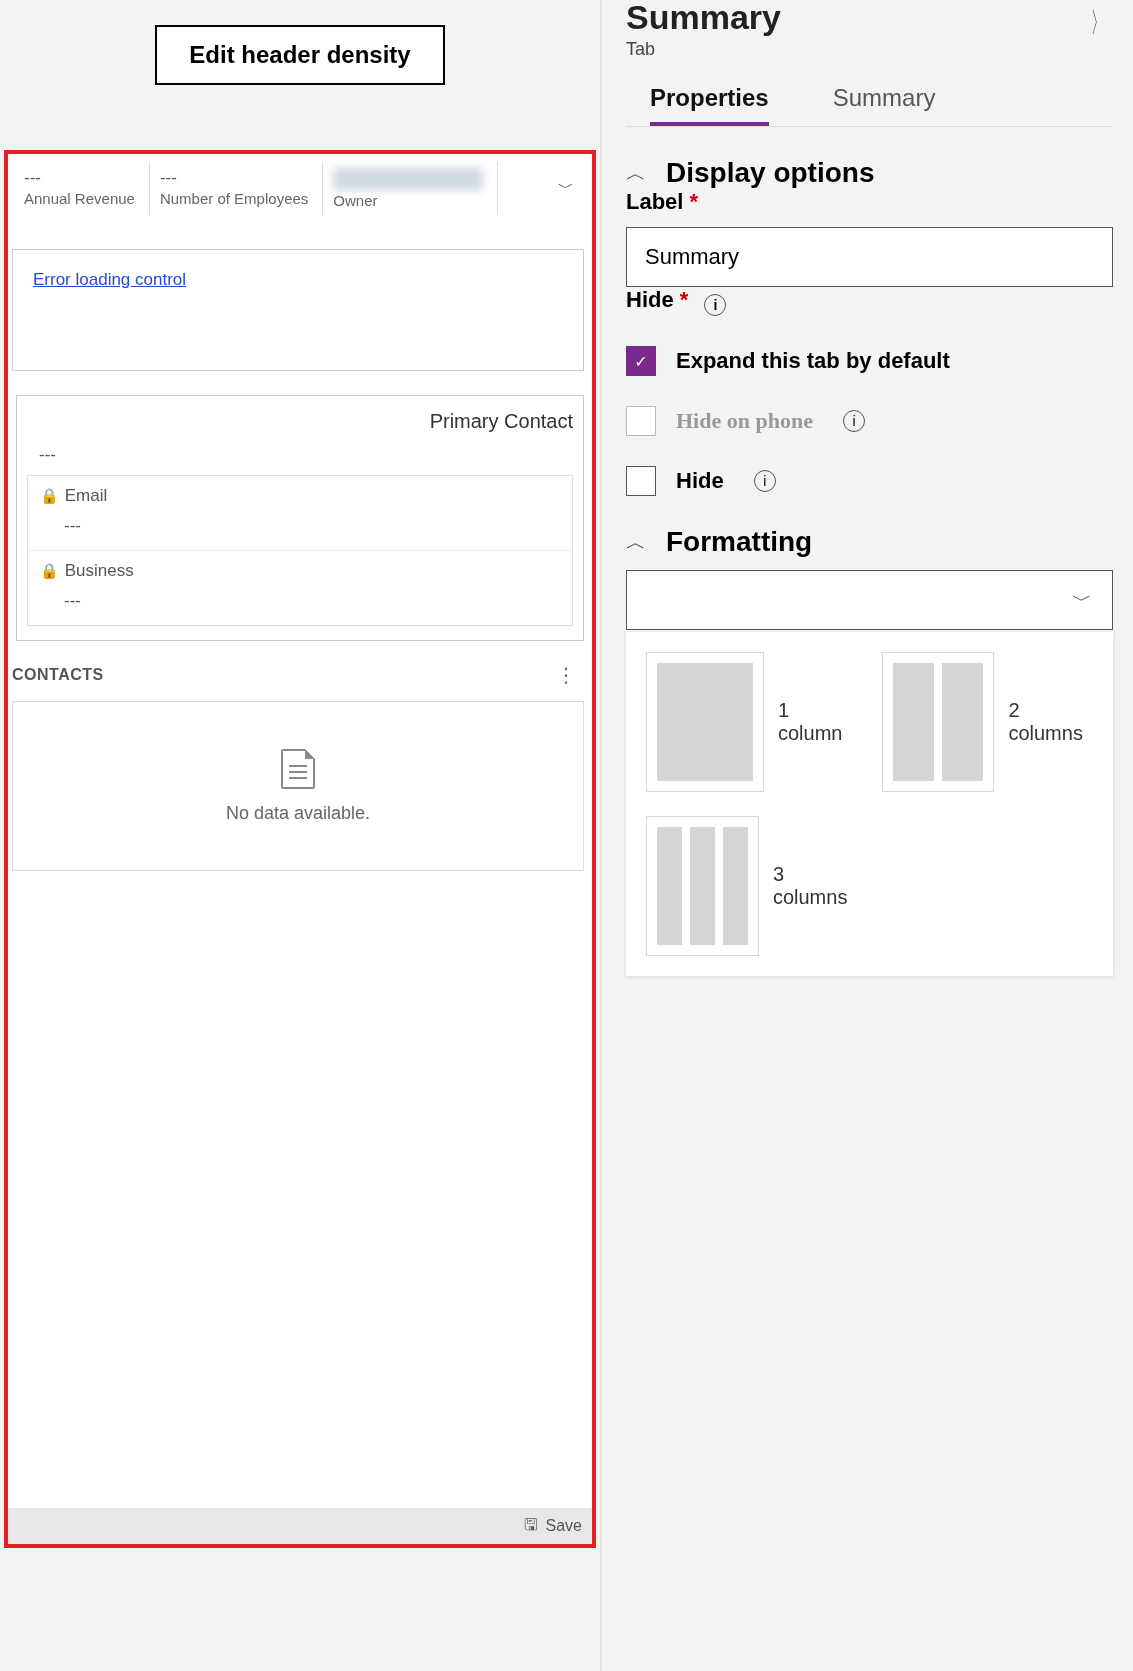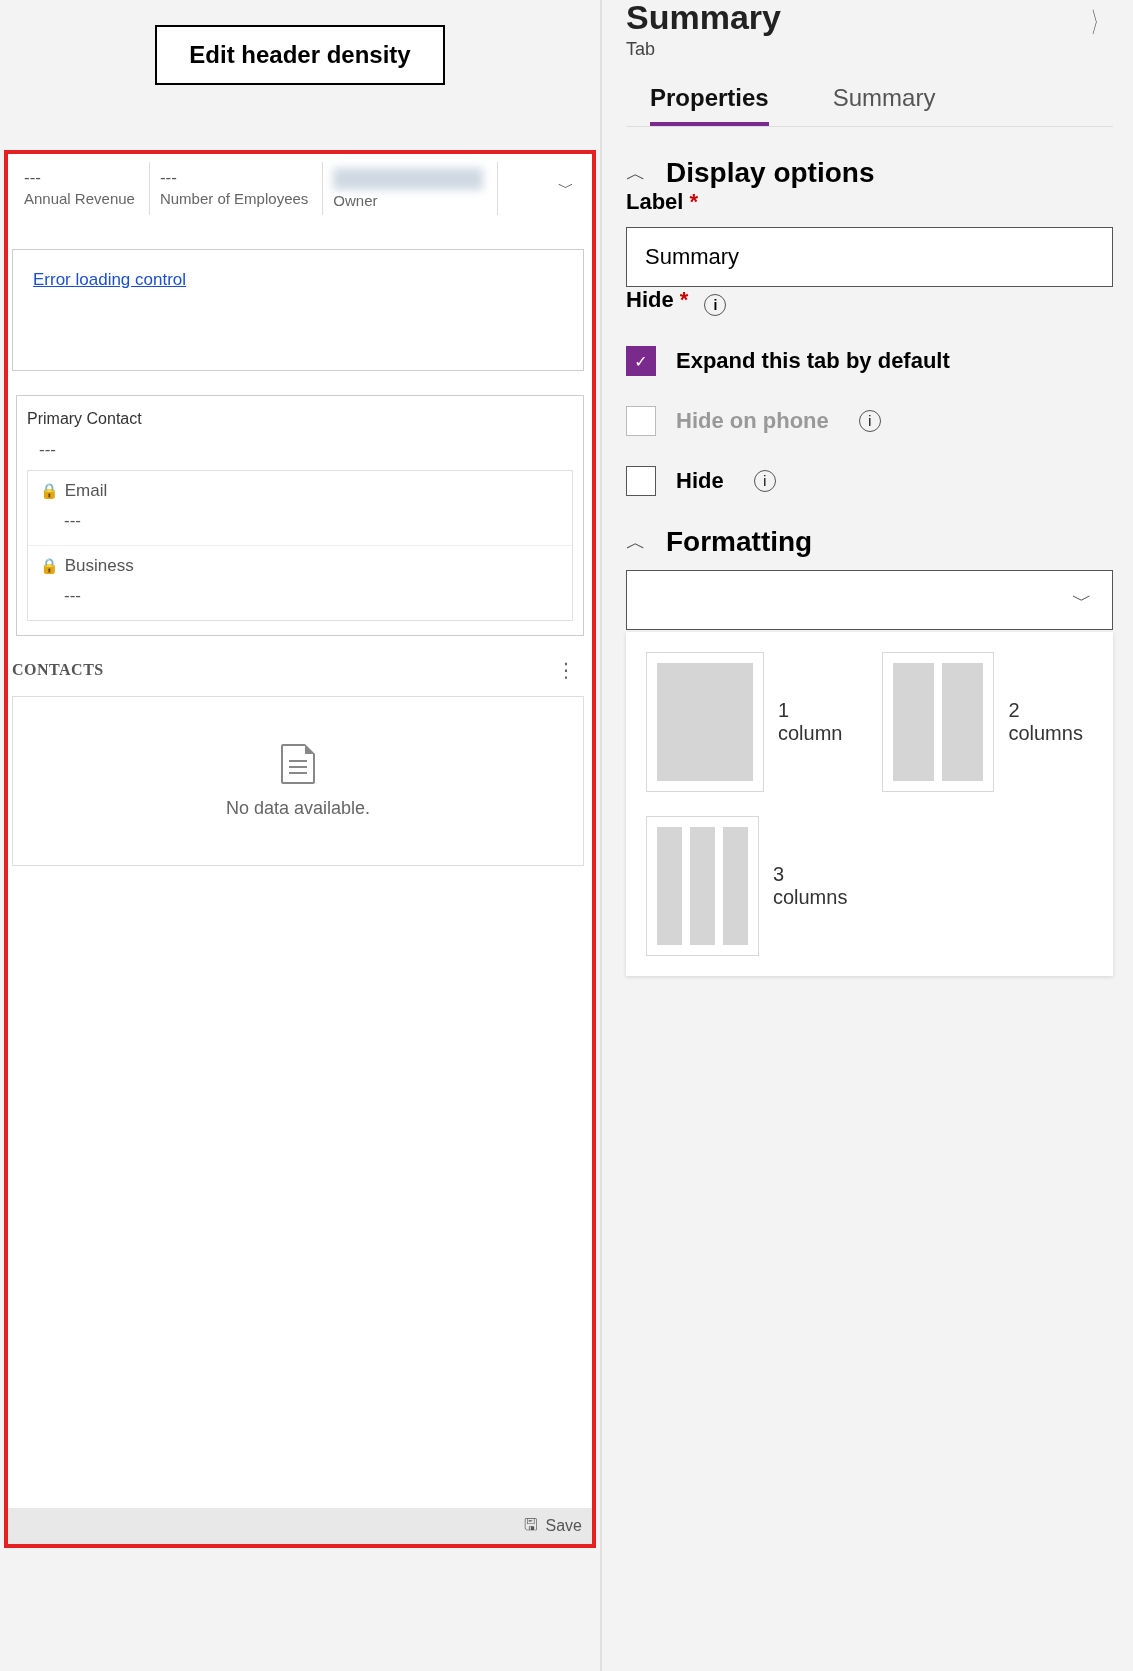--- a/index.html
+++ b/index.html
@@ -79,37 +79,37 @@
     }
     .errbox a { color: #1c4fcf; font-size: 17px; }
     .err-spacer{height:60px;}
 
     .card {
       border: 1px solid #ccc;
       margin: 20px 8px 0 8px;
       padding: 14px 10px;
       background:#fff;
     }
-    .pc-lbl { font-size: 16px; color: #333; }
+    .pc-lbl { font-size: 20px; color: #333; text-align: right; }
     .pc-val { font-size: 17px; color: #555; margin: 12px 0 10px 12px;}
     .inner {
       border: 1px solid #e0e0e0;
       margin-top: 10px;
     }
     .fld {
       border-bottom: 1px solid #eee;
       padding: 10px 12px 8px 12px;
     }
     .fld:last-child{border-bottom:none;}
     .fld-top { display: flex; align-items: center; gap: 6px; color: #555; font-size: 17px; }
     .fld-val { margin: 10px 0 6px 24px; color: #555; font-size: 17px;}
     .lock { font-size: 15px; color: #777; }
 
     .sect-hd { display:flex; align-items:center; padding: 22px 10px 8px 4px;}
-    .sect-hd .t { font-size: 16px; letter-spacing: .5px; color:#555; font-weight:600;font-family:Liberation Serif, serif;}
+    .sect-hd .t { font-size: 16px; letter-spacing: .5px; color:#555; font-weight:600;}
     .dots { margin-left:auto; color:#666; font-size:20px; padding-right:6px;}
     .empty {
       border: 1px solid #ddd;
       margin: 6px 8px 0 4px;
       height: 170px;
       display:flex; flex-direction:column;
       align-items:center; justify-content:center;
       color:#666;
       font-size:18px;
     }
@@ -159,21 +159,21 @@
     .info{display:inline-flex;width:22px;height:22px;border:1.6px solid #555;border-radius:50%;align-items:center;justify-content:center;font-size:14px;margin-left:10px;vertical-align:-3px;}
     .txtin{
       width:100%; margin-top:12px; padding:16px 18px;
       font-size:22px; border:1.5px solid #555; background:#fff;
     }
     .cbrow{display:flex;align-items:center;gap:20px;margin-top:30px;}
     .cb{width:30px;height:30px;border:1.5px solid #555;display:flex;align-items:center;justify-content:center;background:#fff;}
     .cb.checked{background:#7a2a8c;border-color:#7a2a8c;color:#fff;}
     .cb.disabled{border-color:#bbb;}
     .cb-txt{font-size:22px;font-weight:600;}
-    .cb-txt.disabled{color:#999;}
+    .cb-txt.disabled{color:#999;font-family:Liberation Serif, serif;}
     .layout-sel{
       width:100%;margin-top:12px;border:1.5px solid #555;background:#fff;
       height:60px;display:flex;align-items:center;justify-content:flex-end;padding-right:20px;
     }
     .dd-car{font-size:20px;color:#555;}
     .layout-pop{
       background:#fff; box-shadow:0 1px 4px rgba(0,0,0,.12);
       margin-top:2px;padding:20px;
       display:grid;grid-template-columns:1fr 1fr;gap:24px;
     }

